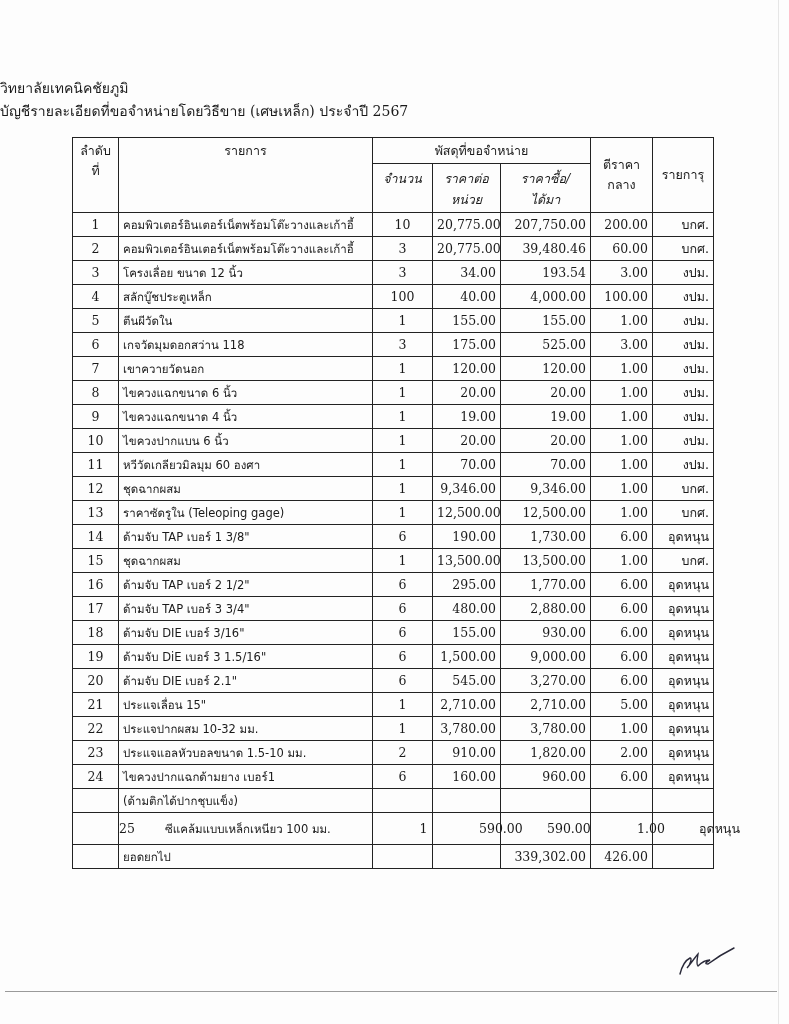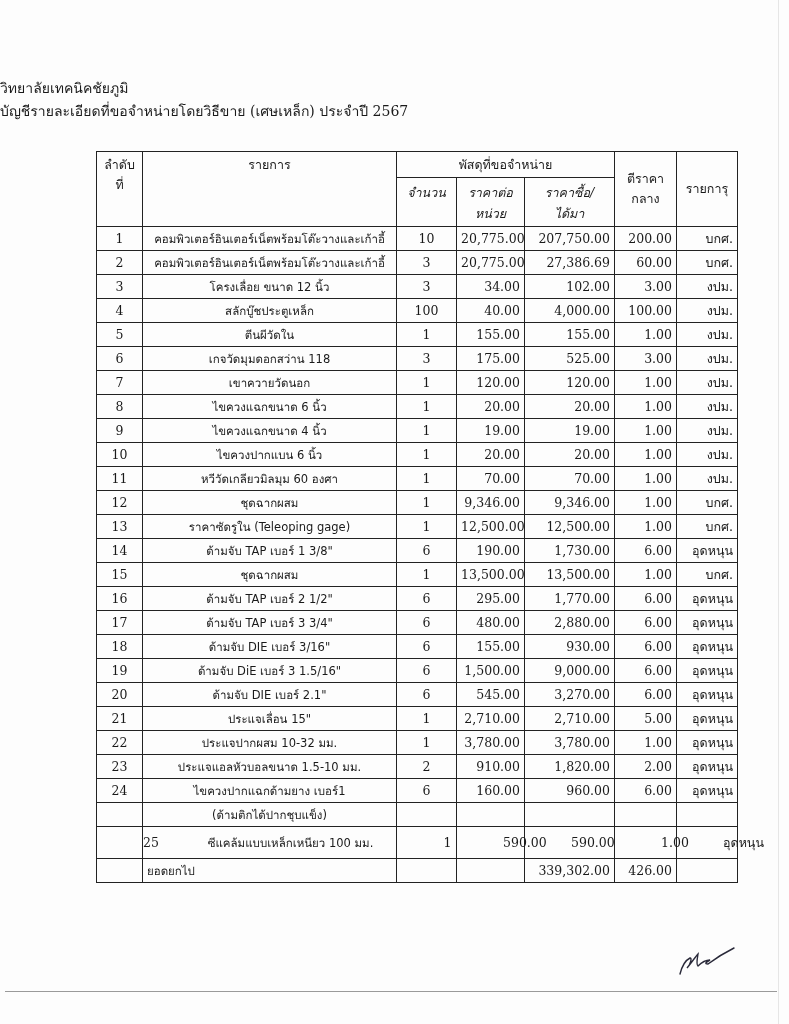--- a/index.html
+++ b/index.html
@@ -6,34 +6,34 @@
   body {
     width: 789px; height: 1024px; background: #fdfdfd; position: relative; overflow: hidden;
     font-family: "DejaVu Serif", "Liberation Serif", serif; color: #1a1a1a;
   }
   .page-edge-right { position: absolute; right: 10px; top: 0; width: 1px; height: 1024px; background: #e6e6e6; }
   .page-fold { position: absolute; left: 5px; right: 12px; top: 991px; height: 1px; background: #9a9a9a; }
   .title { position: absolute; left: 0; width: 789px; text-align: left; font-size: 14px; }
   .title.l1 { top: 77px; }
   .title.l2 { top: 100px; }
   table.list {
-    position: absolute; left: 72px; top: 151px; border-collapse: collapse;
-    font-size: 12.5px; table-layout: fixed; width: 641px; margin-left: 24px;
+    position: absolute; left: 72px; top: 137px; border-collapse: collapse;
+    font-size: 12.5px; table-layout: fixed; width: 641px;
   }
   table.list td, table.list th {
     border: 1.3px solid #222; padding: 0 4px; height: 23px; font-weight: normal; vertical-align: middle;
   }
   th { text-align: center; font-size: 12.5px; }
   .hdr-seq, .hdr-item { vertical-align: top !important; padding-top: 3px !important; }
   .hdr-group { height: 25px !important; }
   .hdr-sub { height: 44px !important; vertical-align: top !important; padding-top: 4px !important; line-height: 21px; font-style: italic; }
   .hdr-side { vertical-align: middle; }
   td.c { text-align: center; }
   td.r { text-align: right; }
-  td.item { font-family: "DejaVu Sans", "Liberation Sans", sans-serif; font-size: 11.5px; text-align: center; }
+  td.item { font-family: "DejaVu Sans", "Liberation Sans", sans-serif; font-size: 11.5px; text-align: left; }
   td.note { text-align: right; }
   tr.tall td { height: 31px; padding-left: 46px; }
   td.total-label { text-align: left; font-family: "DejaVu Sans", "Liberation Sans", sans-serif; font-size: 11.5px; }
   .signature { position: absolute; left: 676px; top: 938px; width: 60px; height: 40px; }
 </style>
 </head>
 <body>
 
 <div class="page-edge-right"></div>
 
@@ -72,30 +72,30 @@
         <td class="r">20,775.00</td>
         <td class="r">207,750.00</td>
         <td class="r">200.00</td>
         <td class="note">บกศ.</td>
       </tr>
       <tr>
         <td class="c">2</td>
         <td class="item">คอมพิวเตอร์อินเตอร์เน็ตพร้อมโต๊ะวางและเก้าอี้</td>
         <td class="c">3</td>
         <td class="r">20,775.00</td>
-        <td class="r">27,386.69</td>
+        <td class="r">39,480.46</td>
         <td class="r">60.00</td>
         <td class="note">บกศ.</td>
       </tr>
       <tr>
         <td class="c">3</td>
         <td class="item">โครงเลื่อย ขนาด 12 นิ้ว</td>
         <td class="c">3</td>
         <td class="r">34.00</td>
-        <td class="r">102.00</td>
+        <td class="r">193.54</td>
         <td class="r">3.00</td>
         <td class="note">งปม.</td>
       </tr>
       <tr>
         <td class="c">4</td>
         <td class="item">สลักบู๊ชประตูเหล็ก</td>
         <td class="c">100</td>
         <td class="r">40.00</td>
         <td class="r">4,000.00</td>
         <td class="r">100.00</td>

